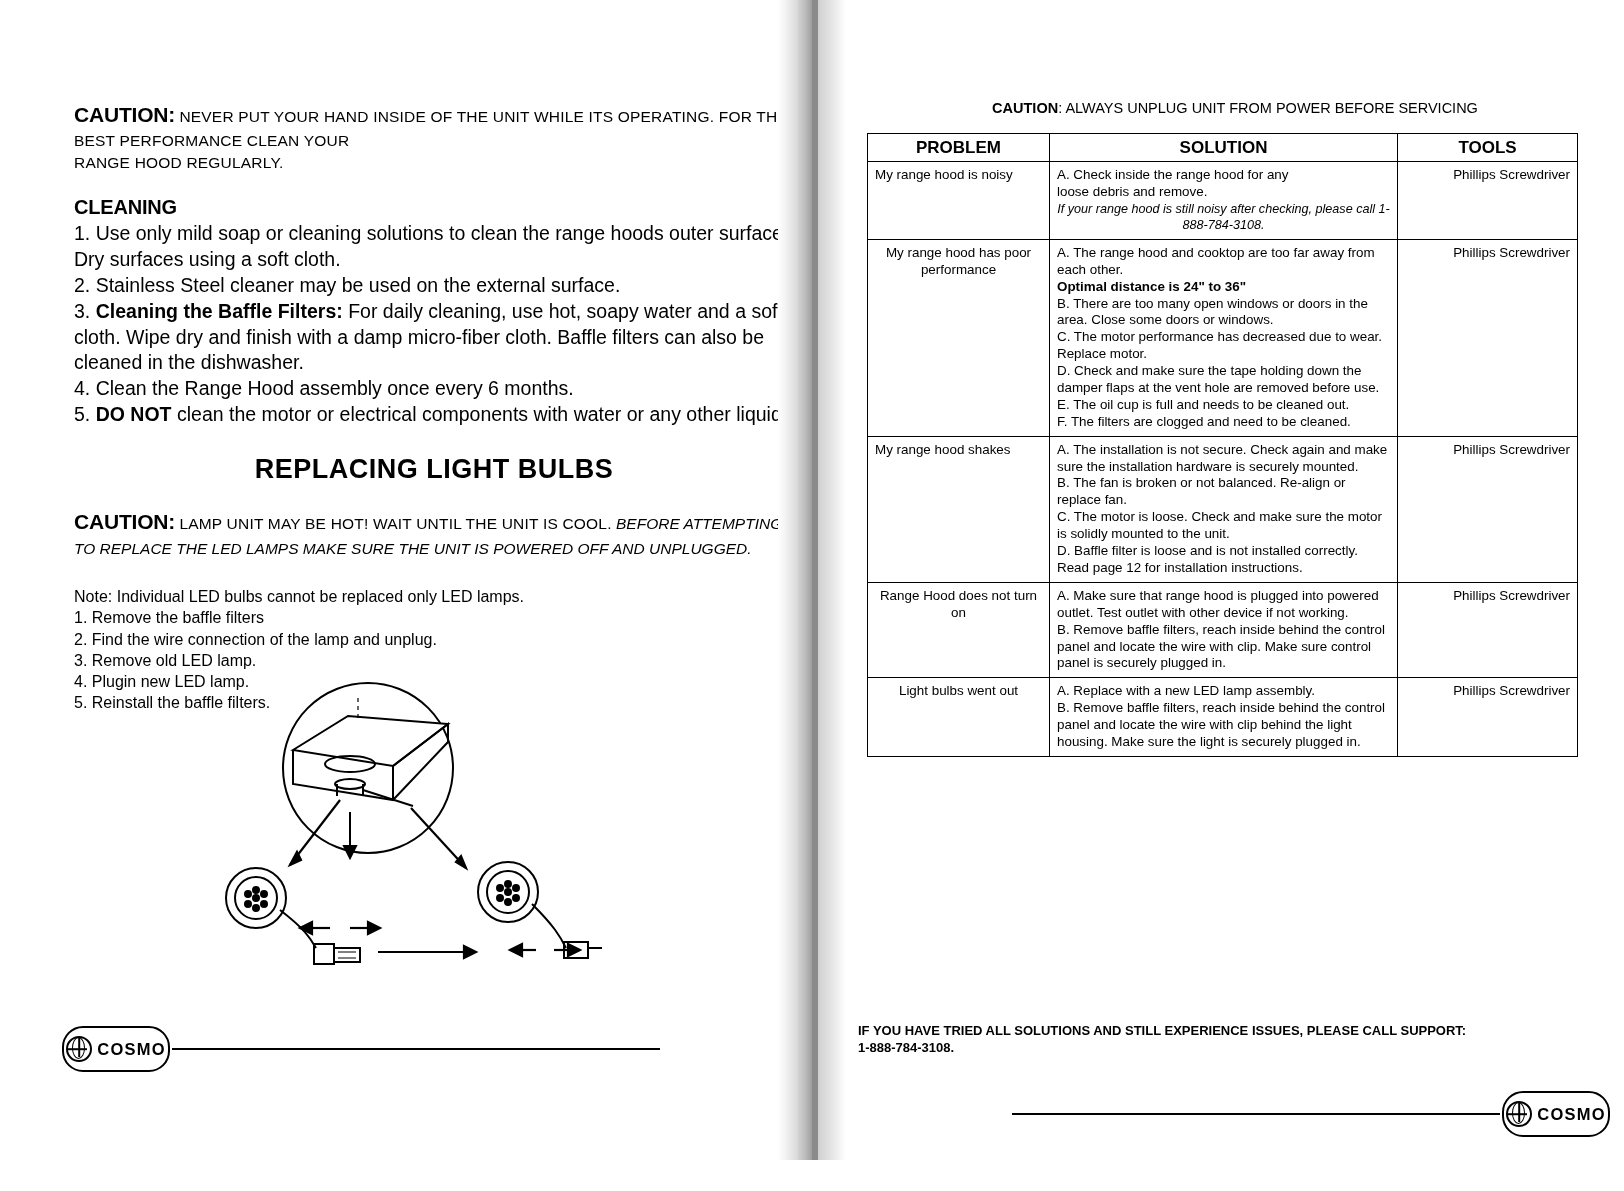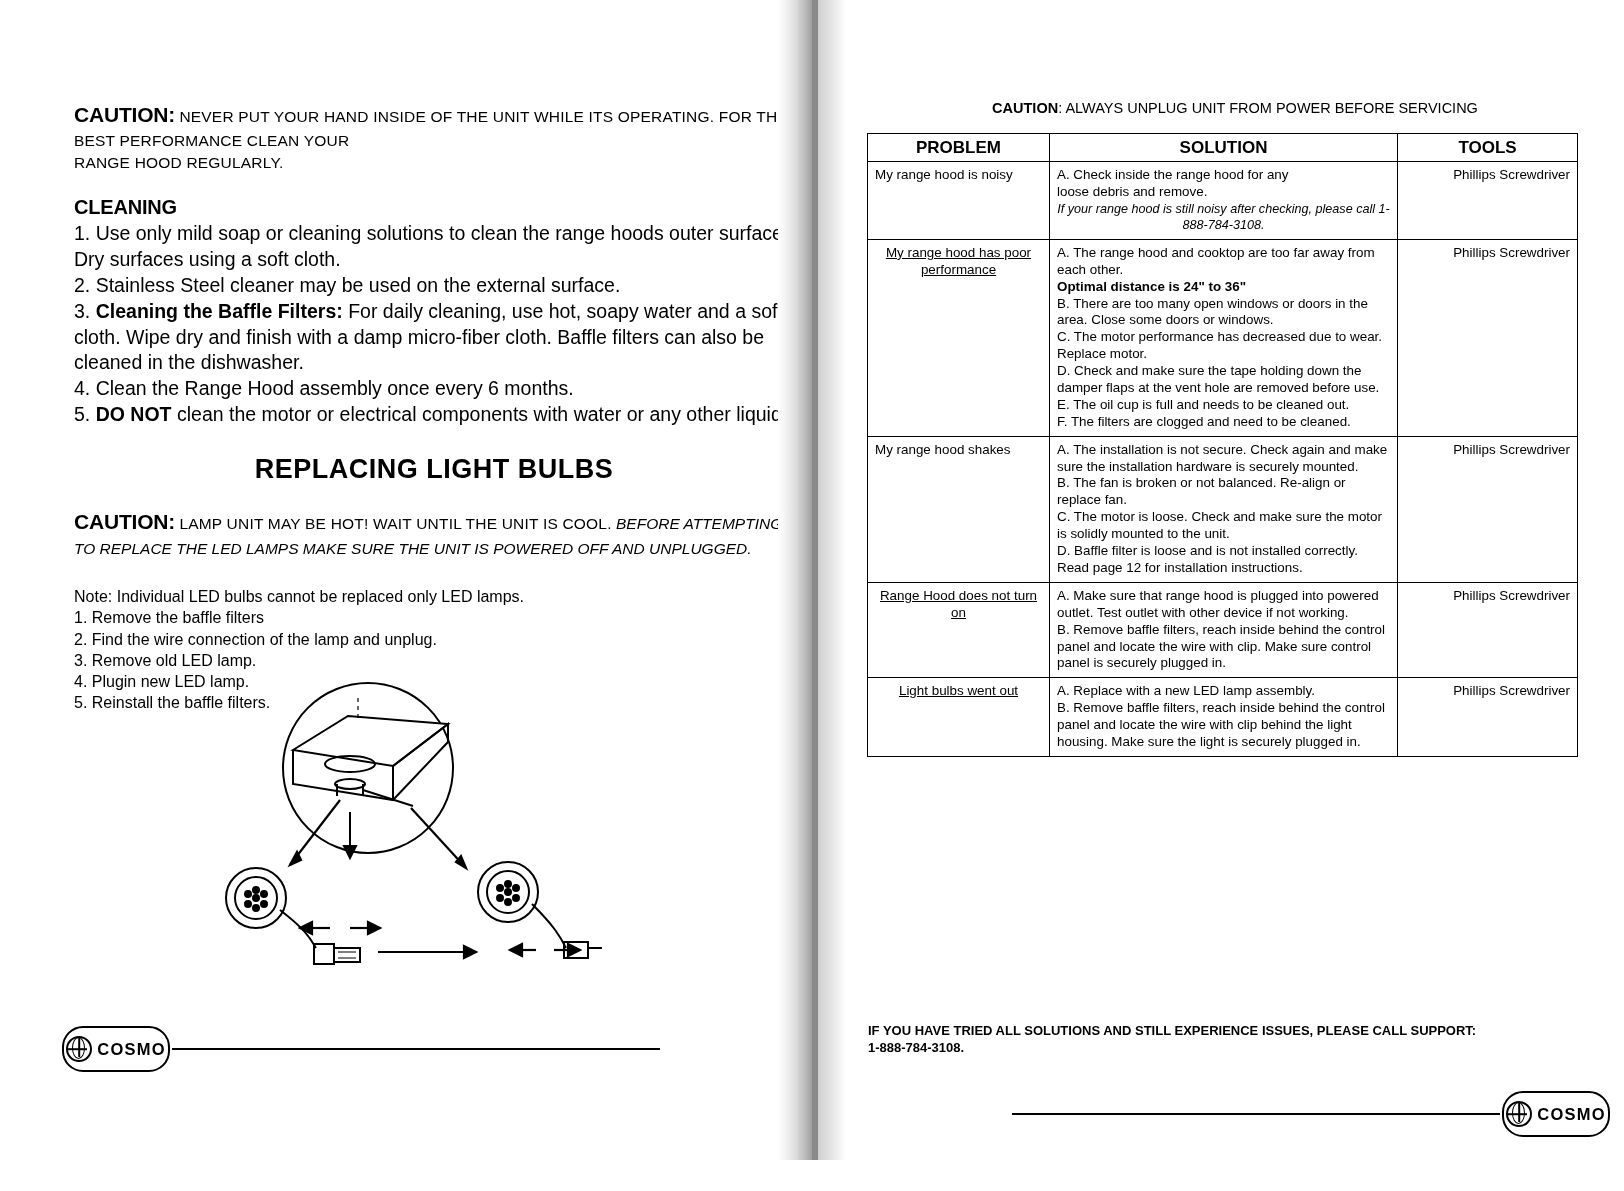--- a/index.html
+++ b/index.html
@@ -209,35 +209,35 @@
     font-weight: bold;
     font-size: 17px;
     padding: 3px 4px;
     vertical-align: middle;
   }
   .col-p { width: 182px; }
   .col-s { width: 348px; }
   .col-t { width: 180px; }
 
   td.prob { text-align: left; }
-  td.prob.center { text-align: center; text-decoration: underline; }
+  td.prob.center { text-align: center; }
   td.tool { text-align: right; }
   .sol-line { margin: 0; }
   .sol-ital {
     font-style: italic;
     font-size: 12.6px;
     text-align: center;
     margin: 1px 0 0 0;
   }
   .sol-bold { font-weight: bold; }
   .loose { line-height: 1.62; }
 
   .rp-note {
     position: absolute;
-    left: 22px;
+    left: 12px;
     top: 1022px;
     width: 720px;
     font-size: 13px;
     font-weight: bold;
     line-height: 1.32;
   }
 </style>
 </head>
 <body>
 

